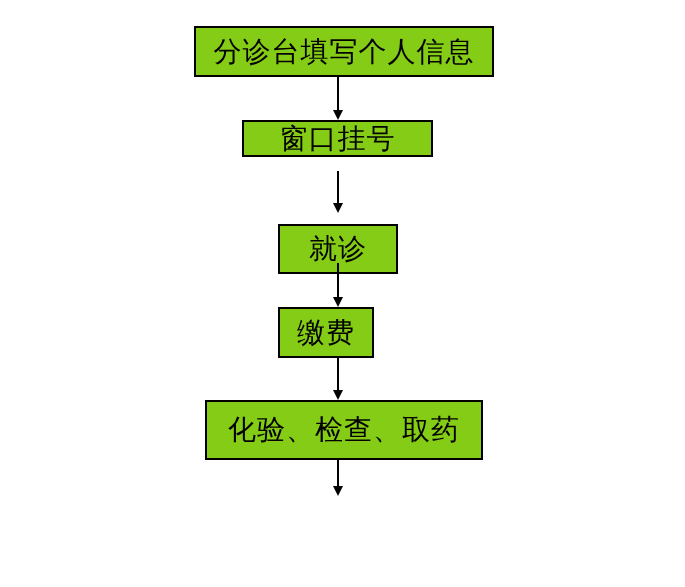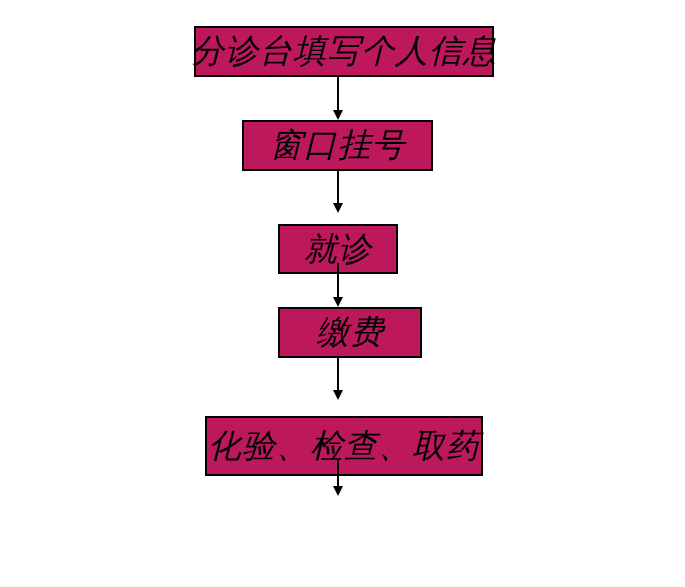--- a/index.html
+++ b/index.html
@@ -12,36 +12,35 @@
     width: 685px;
     height: 587px;
     background: #ffffff;
     overflow: hidden;
     font-family: "Liberation Serif", "DejaVu Serif", serif;
   }
   .flow-box {
     position: absolute;
     box-sizing: border-box;
     border: 2px solid #000000;
-    background: #be185d;
+    background: #84cc16;
     display: flex;
     align-items: center;
     justify-content: center;
     color: #000000;
-    font-size: 33px;
+    font-size: 28px;
     line-height: 1;
     white-space: nowrap;
     letter-spacing: 1px;
-    font-style: italic;
   }
   .box1 { left: 194px; top: 26px;  width: 300px; height: 51px; }
-  .box2 { left: 242px; top: 120px; width: 191px; height: 51px; }
+  .box2 { left: 242px; top: 120px; width: 191px; height: 37px; }
   .box3 { left: 278px; top: 213px; width: 120px; height: 50px; margin-top: 11px; }
-  .box4 { left: 278px; top: 307px; width: 144px; height: 51px; }
-  .box5 { left: 205px; top: 416px; width: 278px; height: 60px; }
+  .box4 { left: 278px; top: 307px; width: 96px; height: 51px; }
+  .box5 { left: 205px; top: 400px; width: 278px; height: 60px; }
   .box6 { left: 266px; top: 496px; width: 132px; height: 60px; }
 
   .flow-arrow {
     position: absolute;
     left: 332px;           
     width: 12px;
   }
   .arrow1 { top: 77px;  height: 43px; }
   .arrow2 { top: 171px; height: 42px; }
   .arrow3 { top: 263px; height: 44px; }

